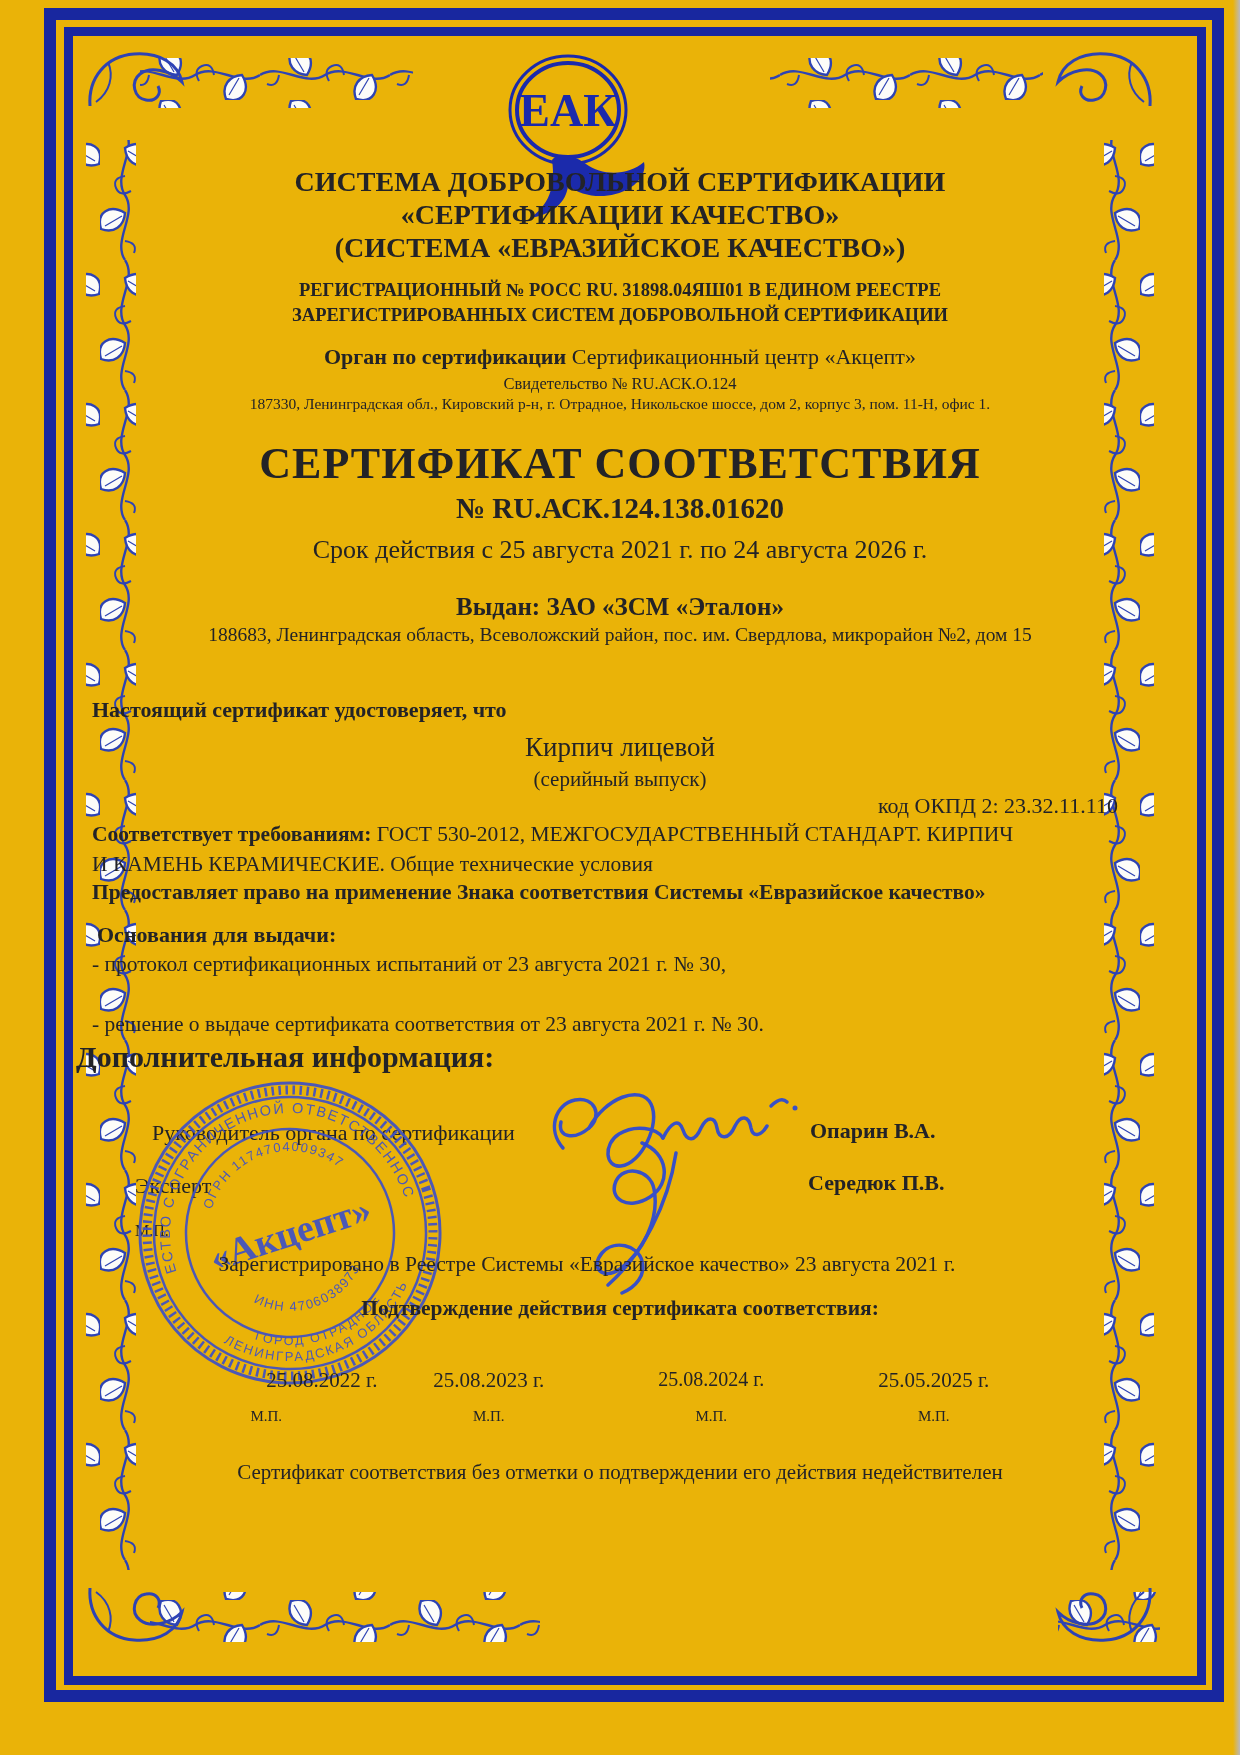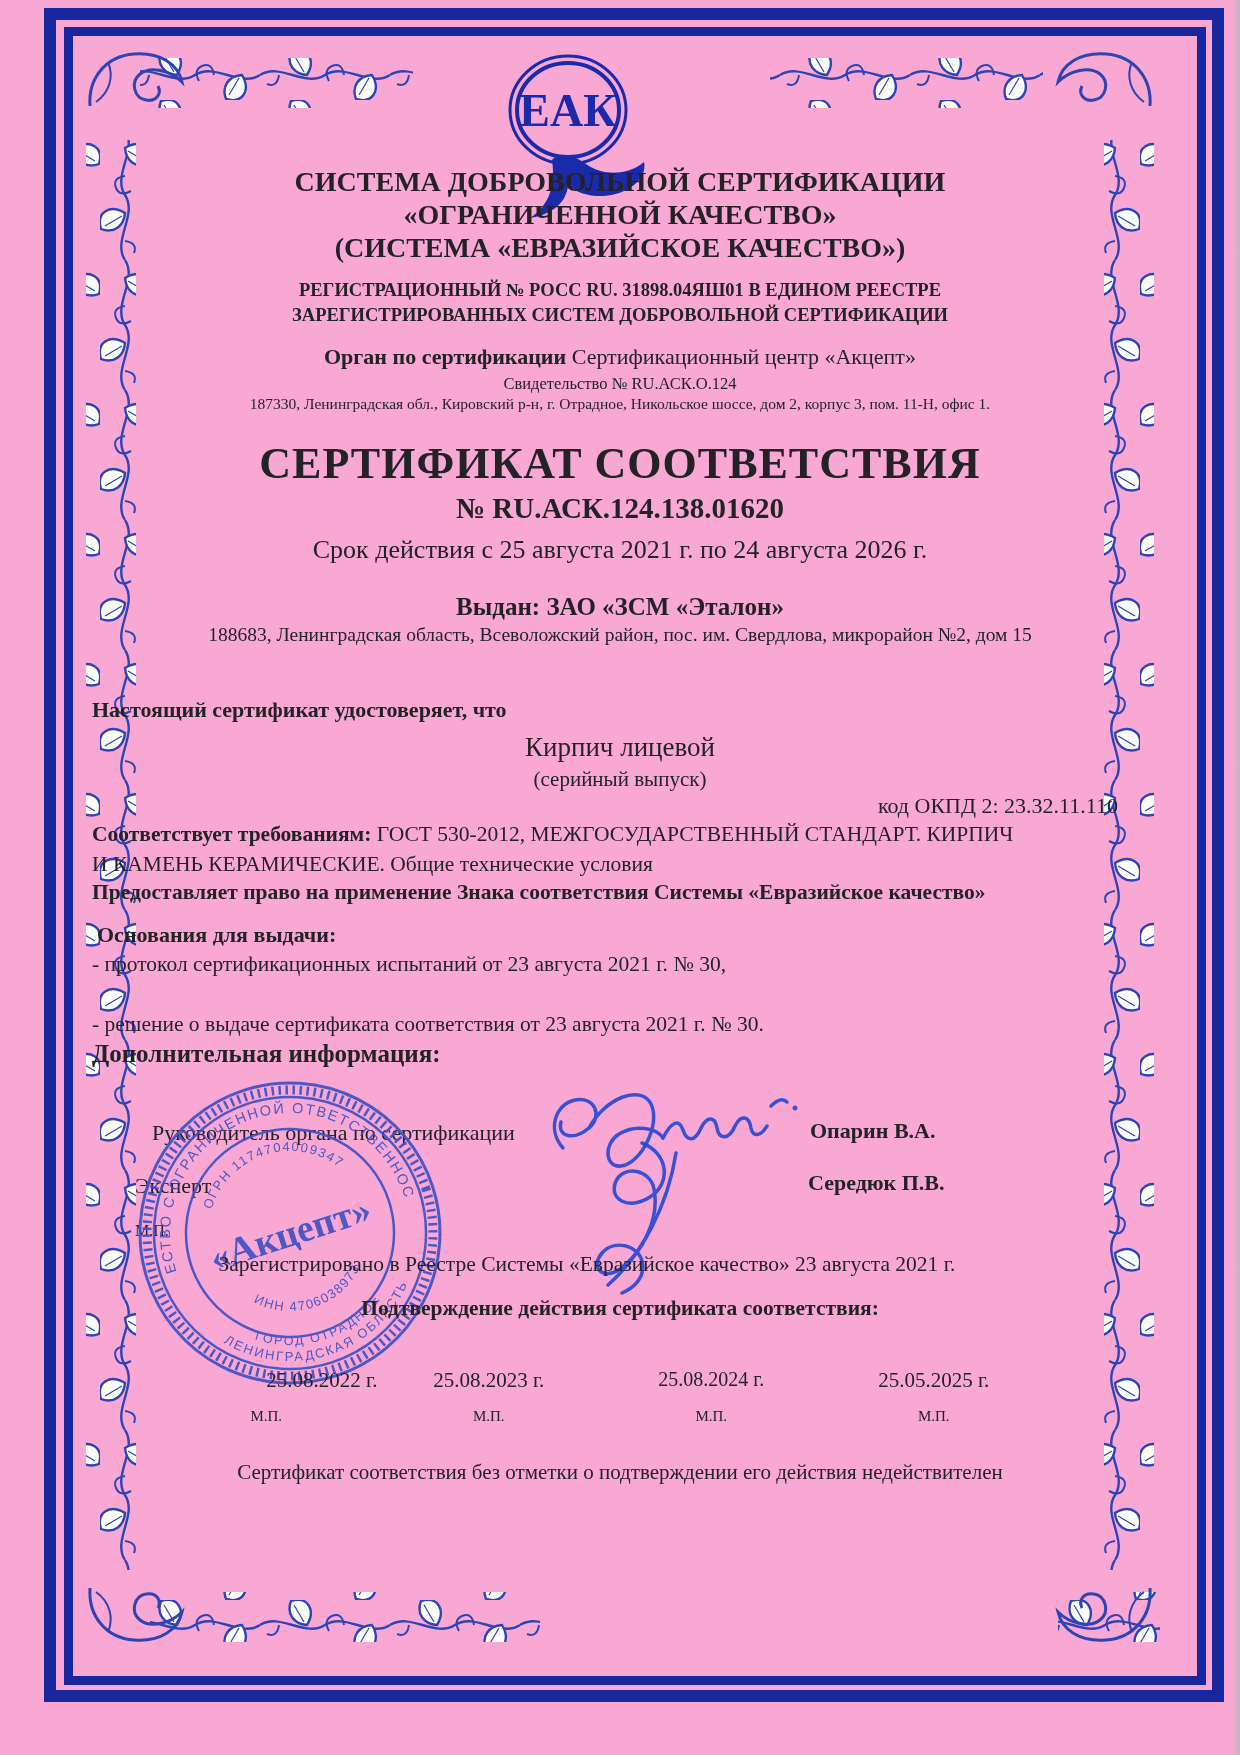--- a/index.html
+++ b/index.html
@@ -1,18 +1,18 @@
 <!DOCTYPE html>
 <html><head>
 <meta charset="utf-8">
 <style>
   html,body { margin:0; padding:0; background:#e9e9ea; }
   .page {
     position:relative; width:1240px; height:1755px; margin:0 auto;
-    background:#f9a8d4; overflow:hidden;
+    background:#eab308; overflow:hidden;
     font-family:"Liberation Serif","DejaVu Serif",serif; color:#232327;
   }
   .abs { position:absolute; }
   .ctr { left:0; right:0; text-align:center; }
   .b { font-weight:bold; }
   
   .b-outer { position:absolute; left:44px; top:8px; right:16px; bottom:53px;
              border:12px solid #18279f; }
   .b-inner { position:absolute; left:64px; top:27px; right:34px; bottom:70px;
              border:9px solid #18279f; }
@@ -72,21 +72,21 @@
   </svg>
 
   <svg class="abs" style="left:492px;top:48px" width="156" height="200" viewBox="0 0 156 200">
     <ellipse cx="76" cy="62" rx="58" ry="54" fill="none" stroke="#1b2aab" stroke-width="3"></ellipse>
     <ellipse cx="76" cy="62" rx="51" ry="47" fill="none" stroke="#1b2aab" stroke-width="4"></ellipse>
     <text x="76" y="78" text-anchor="middle" font-size="46" font-weight="bold" fill="#1b2aab" font-family="'Liberation Serif',serif">ЕАК</text>
     <path d="M60,112 C64,140 56,158 38,170 C62,166 74,154 76,138 C92,150 118,152 138,140 C150,132 154,122 152,114 C136,128 110,128 94,116 C80,106 66,104 60,112 Z" fill="#1b2aab"></path>
   </svg>
 
   <div class="abs ctr line b" style="top:166px;font-size:28px">СИСТЕМА ДОБРОВОЛЬНОЙ СЕРТИФИКАЦИИ</div>
-  <div class="abs ctr line b" style="top:199px;font-size:28px">«ОГРАНИЧЕННОЙ КАЧЕСТВО»</div>
+  <div class="abs ctr line b" style="top:199px;font-size:28px">«СЕРТИФИКАЦИИ КАЧЕСТВО»</div>
   <div class="abs ctr line b" style="top:232px;font-size:28px">(СИСТЕМА «ЕВРАЗИЙСКОЕ КАЧЕСТВО»)</div>
 
   <div class="abs ctr line b" style="top:280px;font-size:18.5px">РЕГИСТРАЦИОННЫЙ № РОСС RU. 31898.04ЯШ01 В ЕДИНОМ РЕЕСТРЕ</div>
   <div class="abs ctr line b" style="top:305px;font-size:18.5px">ЗАРЕГИСТРИРОВАННЫХ СИСТЕМ ДОБРОВОЛЬНОЙ СЕРТИФИКАЦИИ</div>
 
   <div class="abs ctr line" style="top:344px;font-size:22px">
     <span class="b">Орган по сертификации</span><span> Сертификационный центр «Акцепт»</span>
   </div>
   <div class="abs ctr line" style="top:374px;font-size:16.5px">Свидетельство № RU.АСК.О.124</div>
   <div class="abs ctr line" style="top:395px;font-size:15.5px">187330, Ленинградская обл., Кировский р-н, г. Отрадное, Никольское шоссе, дом 2, корпус 3, пом. 11-Н, офис 1.</div>
@@ -108,21 +108,21 @@
     <span class="b">Соответствует требованиям:</span><span> ГОСТ 530-2012, МЕЖГОСУДАРСТВЕННЫЙ СТАНДАРТ. КИРПИЧ</span>
   </div>
   <div class="abs line" style="left:92px;top:852px;font-size:21.5px">И КАМЕНЬ КЕРАМИЧЕСКИЕ. Общие технические условия</div>
 
   <div class="abs line b" style="left:92px;top:880px;font-size:21.5px">Предоставляет право на применение Знака соответствия Системы «Евразийское качество»</div>
 
   <div class="abs line b" style="left:97px;top:922px;font-size:22px">Основания для выдачи:</div>
   <div class="abs line" style="left:92px;top:952px;font-size:21.5px">- протокол сертификационных испытаний от 23 августа 2021 г. № 30,</div>
   <div class="abs line" style="left:92px;top:1012px;font-size:21.5px">- решение о выдаче сертификата соответствия от 23 августа 2021 г. № 30.</div>
 
-  <div class="abs line b" style="left:92px;top:1040px;font-size:25px">Дополнительная информация:</div>
+  <div class="abs line b" style="left:76px;top:1040px;font-size:30px">Дополнительная информация:</div>
 
   <div class="abs line" style="left:152px;top:1120px;font-size:22px">Руководитель органа по сертификации</div>
   <div class="abs line b" style="left:810px;top:1118px;font-size:22px">Опарин В.А.</div>
   <div class="abs line" style="left:135px;top:1173px;font-size:22px">Эксперт</div>
   <div class="abs line b" style="left:808px;top:1170px;font-size:22px">Середюк П.В.</div>
   <div class="abs line" style="left:135px;top:1222px;font-size:16px">М.П.</div>
 
   <svg class="abs overlay" style="left:545px;top:1078px" width="290" height="100" viewBox="0 0 290 100">
     <g stroke="#2b49d6" stroke-width="3.5" fill="none" stroke-linecap="round">
       <path d="M18,70 C2,52 10,26 30,22 C50,18 58,38 44,50 C30,62 12,60 16,44"></path>

